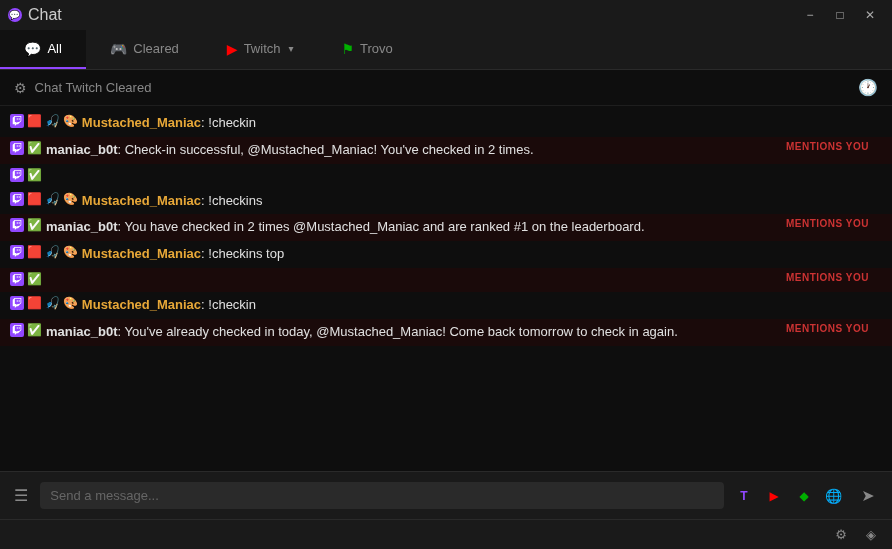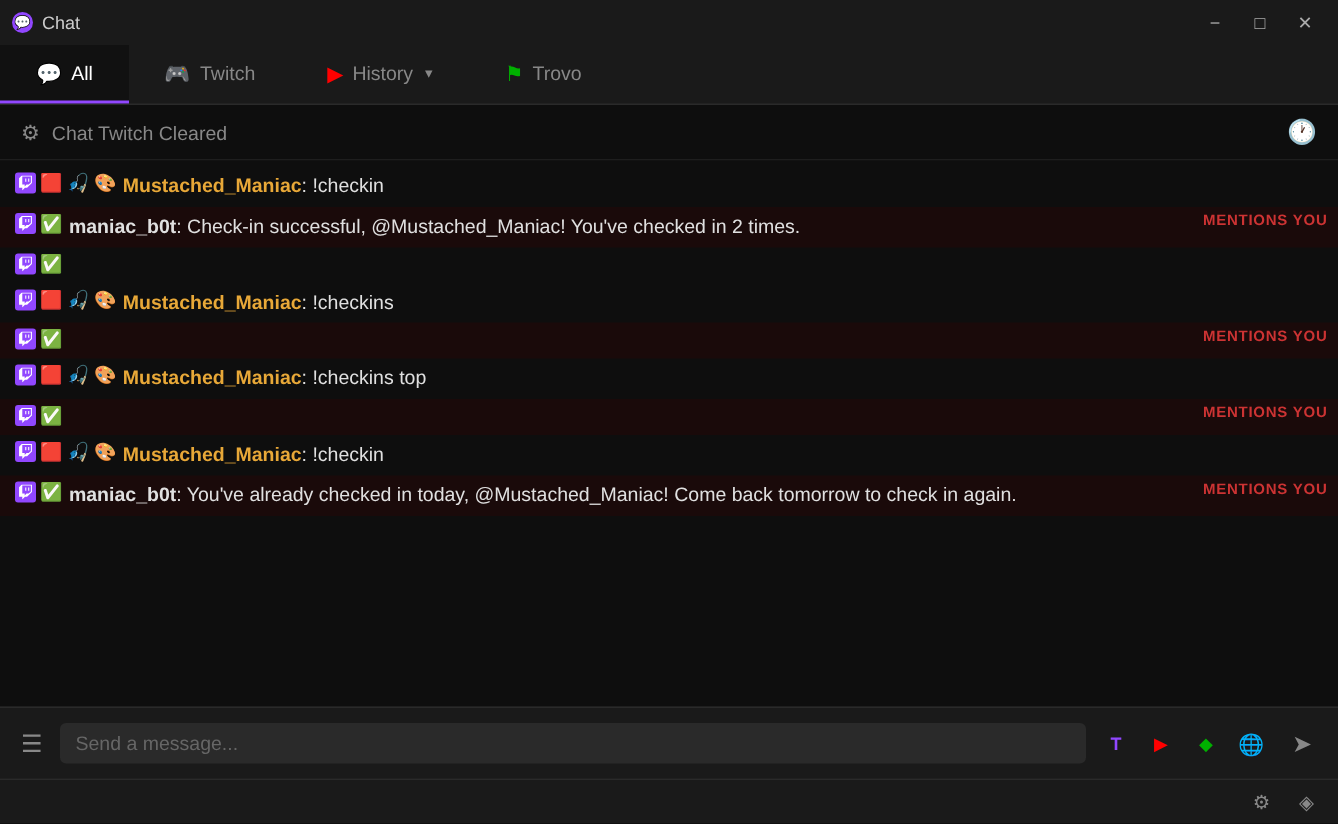--- a/index.html
+++ b/index.html
@@ -33,21 +33,21 @@
     }
     .titlebar-icon {
       width: 14px;
       height: 14px;
       background: #9147ff;
       border-radius: 50%;
       display: flex; align-items: center; justify-content: center;
       font-size: 9px;
     }
     .titlebar-title {
-      font-size: 12px;
+      font-size: 16px;
       color: #ccc;
     }
     .titlebar-controls {
       display: flex;
       gap: 2px;
     }
     .titlebar-btn {
       width: 28px;
       height: 18px;
       background: transparent;
@@ -121,21 +121,21 @@
       align-items: flex-start;
       padding: 3px 10px;
       position: relative;
       min-height: 24px;
     }
     .message-row.highlighted {
       background: #1a0a0a;
     }
     .mentions-badge {
       position: absolute;
-      right: 7px;
+      right: 23px;
       top: 4px;
       color: #cc3333;
       font-size: 10px;
       font-weight: bold;
       letter-spacing: 0.5px;
       text-transform: uppercase;
     }
     .msg-icons {
       display: flex;
       align-items: center;
@@ -252,25 +252,25 @@
   </div>
 </div>
 
 <div class="tabs">
   <div class="tab active">
     <span class="tab-icon">💬</span>
     <span>All</span>
   </div>
   <div class="tab">
     <span class="tab-icon" style="color:#9147ff;">🎮</span>
-    <span>Twitch</span>
+    <span>Cleared</span>
   </div>
   <div class="tab">
     <span class="tab-icon" style="color:#ff0000;">▶</span>
-    <span>History</span>
+    <span>Twitch</span>
     <span class="tab-dropdown">▾</span>
   </div>
   <div class="tab">
     <span class="tab-icon" style="color:#00b000;">⚑</span>
     <span>Trovo</span>
   </div>
 </div>
 
 <div class="cleared-bar">
   <div class="cleared-left">
@@ -332,20 +332,21 @@
     <div class="message-row highlighted">
       <span class="mentions-badge">MENTIONS YOU</span>
       <div class="msg-icons">
         <span class="platform-icon platform-twitch">
           <svg width="10" height="10" viewBox="0 0 24 24" fill="white">
             <path d="M11.571 4.714h1.715v5.143H11.57zm4.715 0H18v5.143h-1.714zM6 0L1.714 4.286v15.428h5.143V24l4.286-4.286h3.428L22.286 12V0zm14.571 11.143l-3.428 3.428h-3.429l-3 3v-3H6.857V1.714h13.714z"></path>
           </svg>
         </span>
         <span class="emoji-icon">✅</span>
       </div>
+      <span class="msg-content"><span class="username" style="color: rgb(224, 224, 224);">maniac_b0t</span>: You have checked in 2 times @Mustached_Maniac and are ranked #1 on the leaderboard.</span>
     </div>
     <div class="message-row">
       <div class="msg-icons">
         <span class="platform-icon platform-twitch">
           <svg width="10" height="10" viewBox="0 0 24 24" fill="white">
             <path d="M11.571 4.714h1.715v5.143H11.57zm4.715 0H18v5.143h-1.714zM6 0L1.714 4.286v15.428h5.143V24l4.286-4.286h3.428L22.286 12V0zm14.571 11.143l-3.428 3.428h-3.429l-3 3v-3H6.857V1.714h13.714z"></path>
           </svg>
         </span>
         <span class="emoji-icon">🟥</span>
         <span class="emoji-icon">🎣</span>

